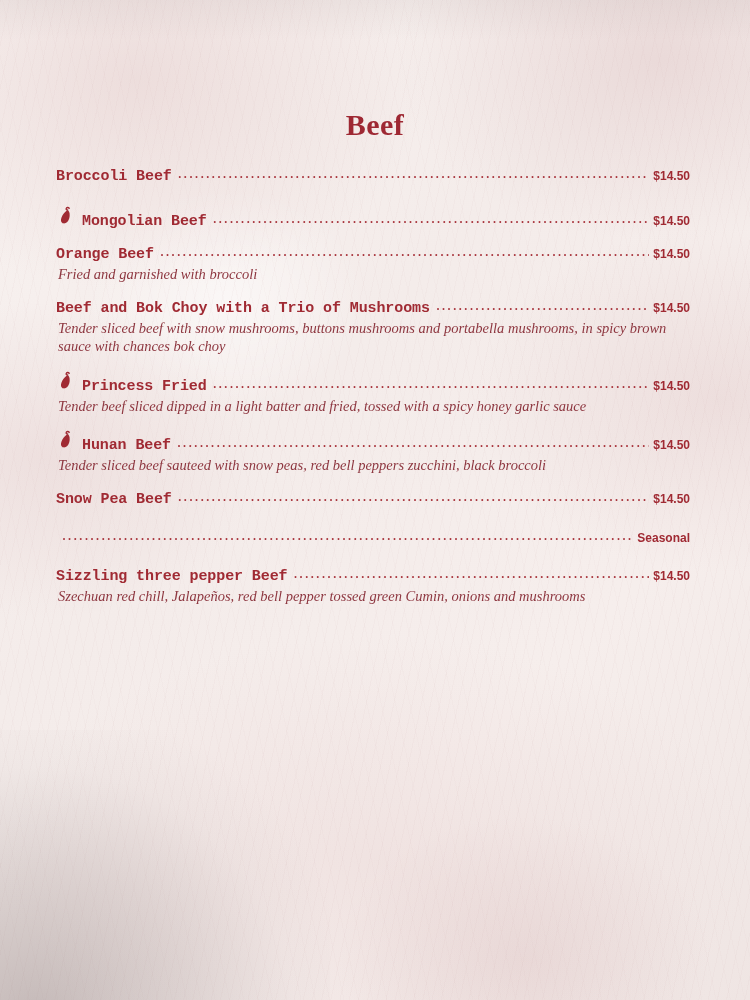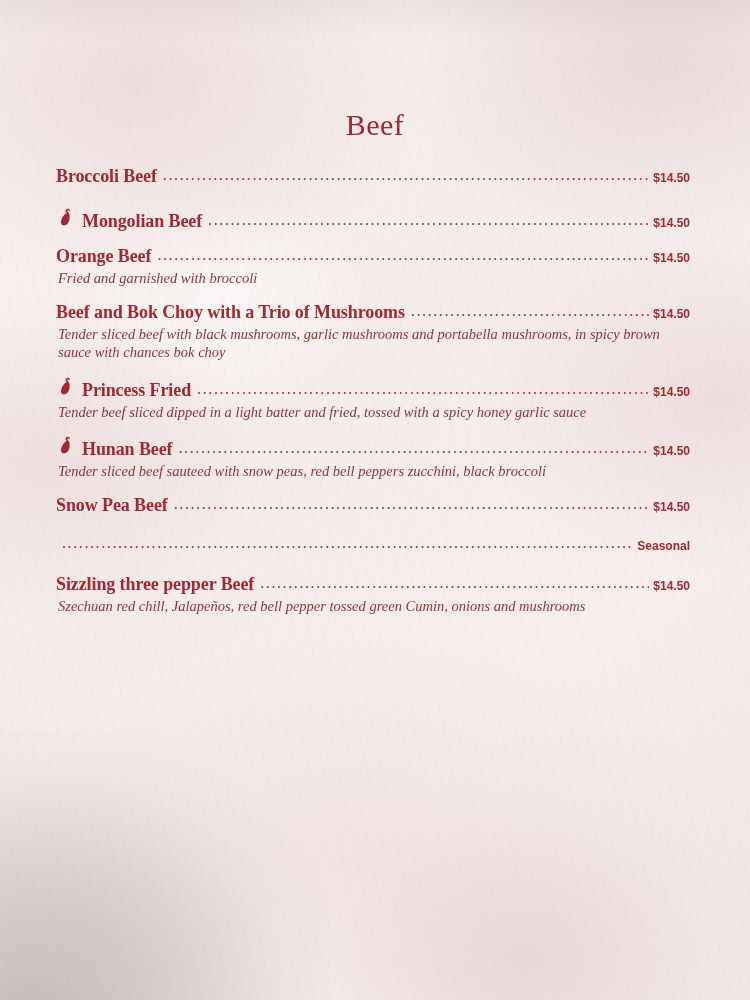--- a/index.html
+++ b/index.html
@@ -67,21 +67,21 @@
     height: 1000px;
   }
 
   .section-title {
     position: absolute;
     top: 108px;
     left: 0;
     width: 750px;
     text-align: center;
     font-family: "Liberation Serif", serif;
-    font-weight: normal;
+    font-weight: bold;
     font-size: 30px;
     color: #9e2833;
     letter-spacing: 0.5px;
   }
 
   .menu-list {
     position: absolute;
     left: 56px;
     top: 166px;
     width: 634px;
@@ -104,23 +104,23 @@
     margin-right: 2px;
     display: inline-block;
     line-height: 1;
     position: relative;
     top: 1px;
   }
   .chili svg { display: block; }
 
   .item-name {
     flex: 0 0 auto;
-    font-family: Liberation Serif, serif;
+    font-family: Liberation Mono, monospace;
     font-weight: bold;
-    font-size: 18px;
+    font-size: 15px;
     color: #a02a33;
     white-space: nowrap;
     letter-spacing: -0.1px;
   }
 
   .dots {
     flex: 1 1 auto;
     overflow: hidden;
     white-space: nowrap;
     margin: 0 4px 0 6px;
@@ -192,21 +192,21 @@
             <span class="price">$14.50</span>
           </div>
           <div class="desc">Fried and garnished with broccoli</div>
         </div>
         <div class="item">
           <div class="item-line">
             <span class="item-name">Beef and Bok Choy with a Trio of Mushrooms</span>
             <span class="dots">........................................................................................................................</span>
             <span class="price">$14.50</span>
           </div>
-          <div class="desc">Tender sliced beef with black mushrooms, garlic mushrooms and portabella mushrooms, in spicy brown sauce with chances bok choy</div>
+          <div class="desc">Tender sliced beef with snow mushrooms, buttons mushrooms and portabella mushrooms, in spicy brown sauce with chances bok choy</div>
         </div>
         <div class="item">
           <div class="item-line">
             <span class="chili">
               <svg width="22" height="20" viewBox="0 0 22 20" fill="none" xmlns="http://www.w3.org/2000/svg">
                 <path d="M13.2 2.2 C12.2 1.1 10.6 1.3 10.2 2.6 C9.9 3.7 10.9 4.2 11.7 3.9" stroke="#a02a33" stroke-width="1.4" stroke-linecap="round" fill="none"></path>
                 <path d="M11.6 4.0 C10.0 5.0 7.8 7.0 6.4 9.4 C5.0 11.9 4.4 14.6 5.6 16.3 C6.9 18.1 9.6 17.7 11.3 16.0 C13.2 14.1 14.0 10.8 13.6 7.6 C13.4 6.0 12.8 4.7 11.6 4.0 Z" fill="#a02a33"></path>
               </svg>
             </span>
             <span class="item-name">Princess Fried</span>

